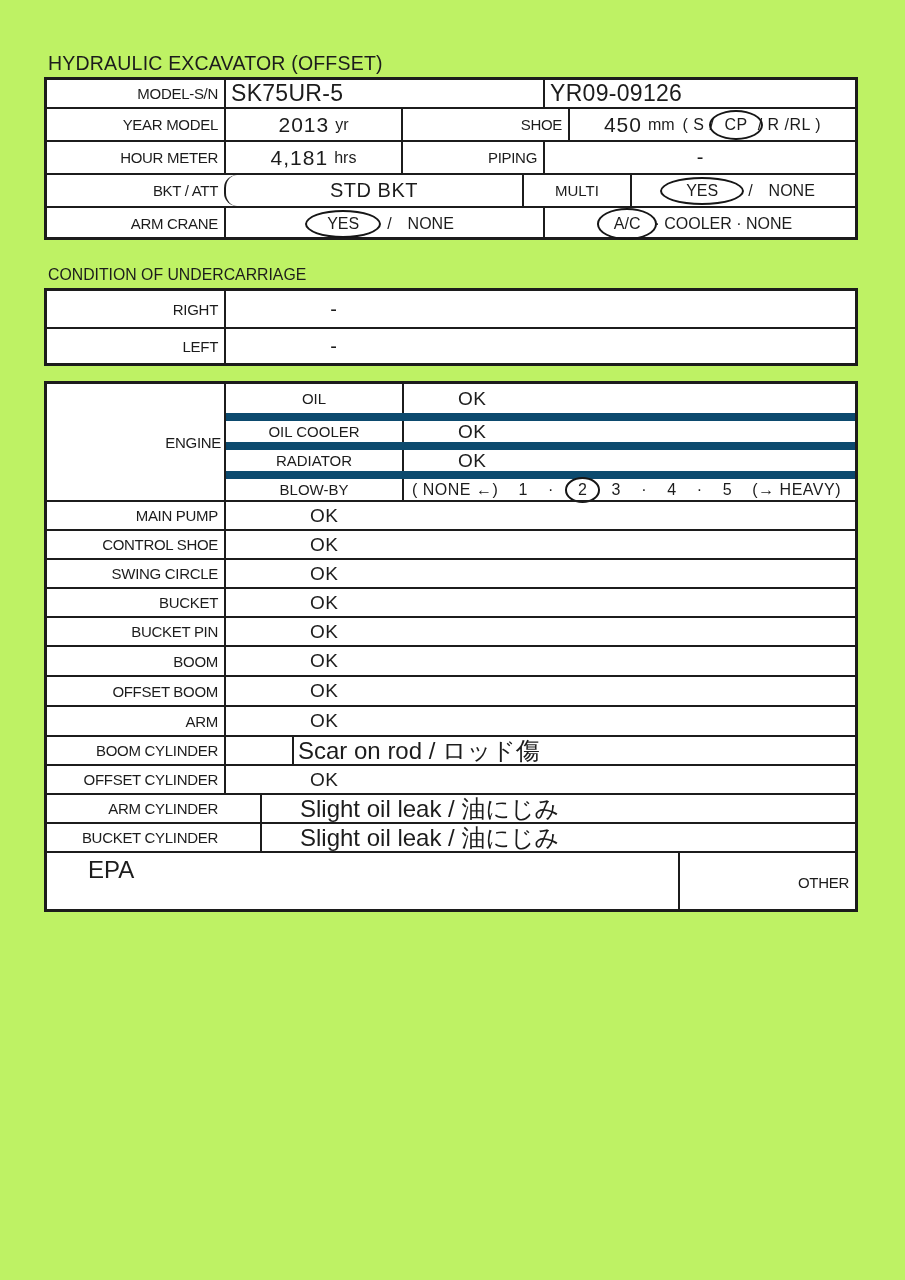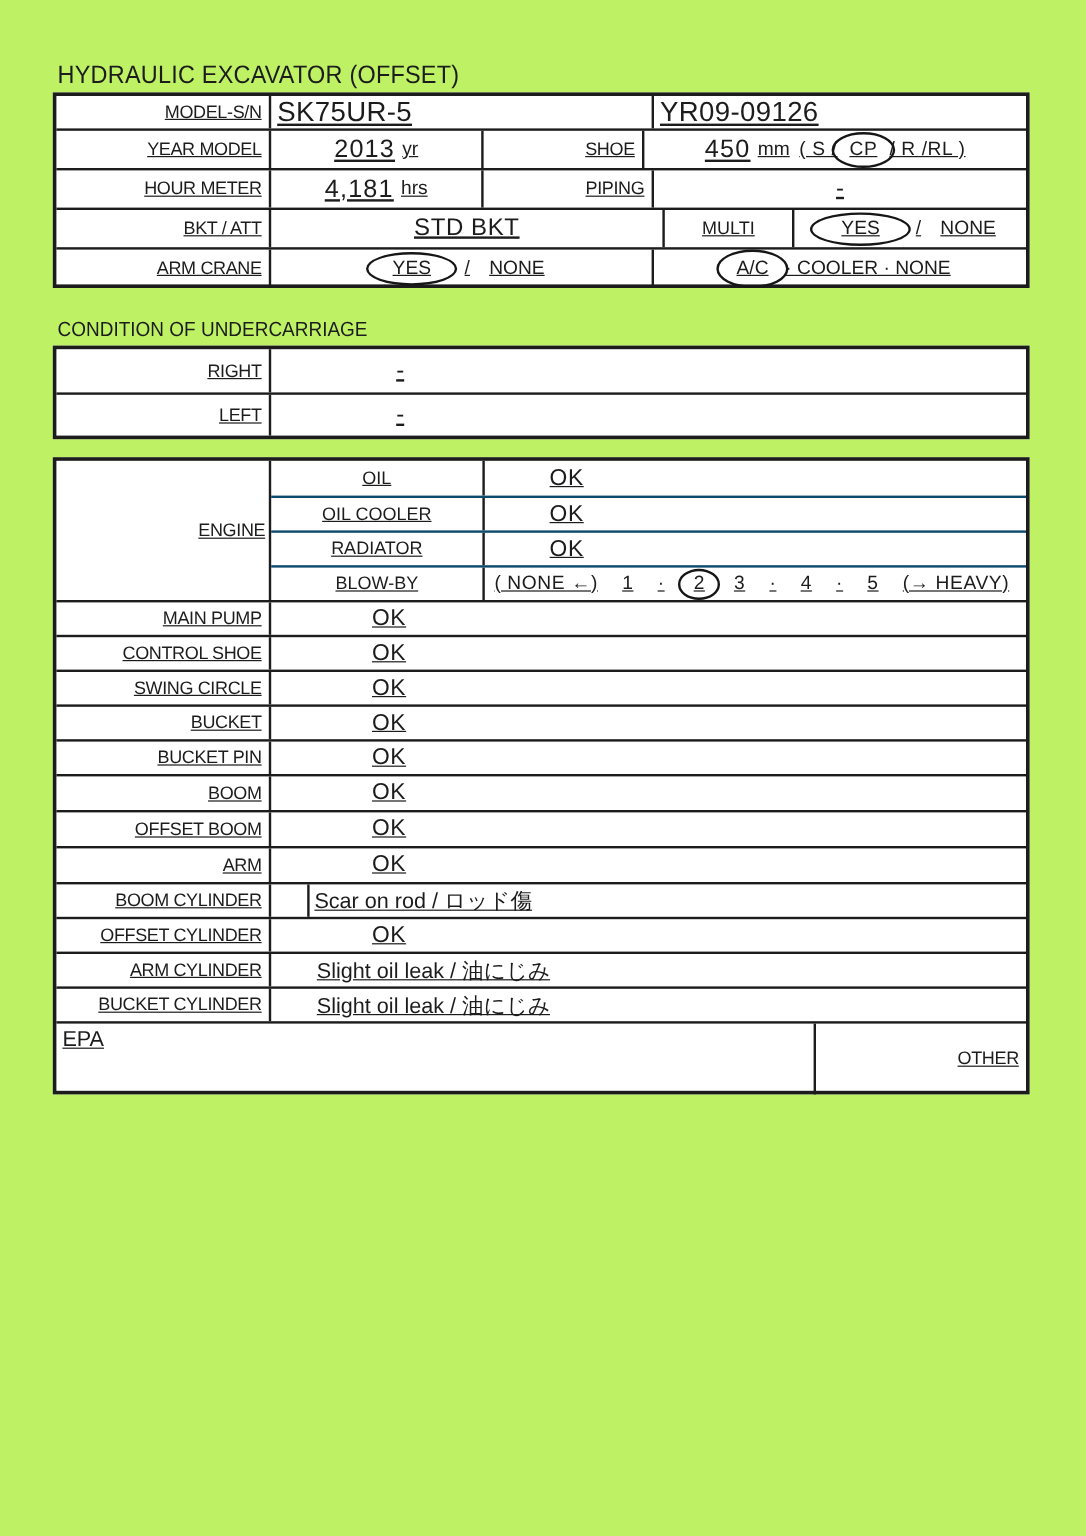--- a/index.html
+++ b/index.html
@@ -8,52 +8,52 @@
   .page { position:absolute; inset:0; background:#bef264; overflow:hidden; }
 
   .condensed { display:inline-block; transform:scaleX(0.93); transform-origin:left center; white-space:nowrap; }
 
   .doc-title { position:absolute; left:48px; top:51px; font-size:21px; letter-spacing:0.2px; }
   .sec-title { position:absolute; left:48px; top:265px; font-size:17px; }
 
   .tbl { position:absolute; border:3px solid #1c1c1c; display:flex; flex-direction:column; background:#fff; }
   .row { display:flex; flex:0 0 auto; }
   .row + .row { border-top:2px solid #1c1c1c; }
-  .cell { display:flex; align-items:center; overflow:visible; white-space:nowrap;text-decoration:underline; }
+  .cell { display:flex; align-items:center; overflow:visible; white-space:nowrap; }
   .cell + .cell { border-left:2px solid #1c1c1c; }
   .grow { flex:1 1 auto; }
 
   .lab { justify-content:flex-end; padding-right:6px; font-size:15px; letter-spacing:-0.3px; }
   .ctr { justify-content:center; }
 
   .big   { font-size:21px; letter-spacing:1px; }
   .unit  { font-size:16px; margin-left:6px; }
   .model { font-size:23px; letter-spacing:0.3px; padding-left:5px; }
   .opts  { font-size:16px; margin-left:8px; letter-spacing:0.5px; display:inline-flex; align-items:center; gap:3px; }
   .stdbkt{ font-size:20px; letter-spacing:0.5px; }
   .okval { font-size:19px; letter-spacing:0.5px; }
-  .txtval{ font-size:18px; }
+  .txtval{ font-size:24px;margin-left:36px; }
   .dashval{ font-size:20px; }
 
   .circ { display:inline-flex; align-items:center; justify-content:center;
           border:2px solid #161616; border-radius:50%; line-height:1; }
   .circ.cp   { padding:5px 13px; margin:-7px -8px; font-size:16px; }
   .circ.yes1 { padding:4px 24px; margin:-6px -12px; font-size:16px; }
   .circ.yes2 { padding:4px 20px; margin:-6px -10px; font-size:16px; }
   .circ.ac   { padding:6px 15px; margin:-8px -11px; font-size:16px; }
   .circ.bb   { padding:3px 11px; margin:-5px -9px; font-size:16px; }
 
   .choice { display:inline-flex; align-items:center; gap:16px; font-size:16px; }
 
   .blowby { width:100%; display:flex; justify-content:space-between; align-items:center;
             padding:0 14px 0 8px; font-size:16px; letter-spacing:0.5px; }
 
   .sub { flex:1 1 auto; display:flex; flex-direction:column; }
   .srow { display:flex; flex:0 0 auto; height:29px; }
-  .srow + .srow { border-top:2px solid #0c4a6e; }
+  .srow + .srow { border-top:8px solid #0c4a6e; }
 
   .disclaimer { position:absolute; left:48px; top:921px; color:#d42f26; }
   .disclaimer .en { font-size:17px; line-height:20px; word-spacing:3px; letter-spacing:-0.2px; }
   .disclaimer .jp { font-size:15.5px; line-height:21px; }
 </style>
 </head>
 <body>
 
 <div class="page">
 
@@ -70,21 +70,21 @@
       <div class="cell grow">
           <span class="model">YR09-09126</span>
         </div>
     </div>
     <div class="row" style="height:33px;">
       <div class="cell lab" style="width:177px;">YEAR MODEL</div>
       <div class="cell ctr" style="width:177px;">
         <span class="big">2013</span>
           <span class="unit">yr</span>
       </div>
-      <div class="cell lab" style="width:134px;text-align:center;">SHOE</div>
+      <div class="cell lab" style="width:167px;text-align:center;">SHOE</div>
       <div class="cell ctr grow">
         <span class="big">450</span>
           <span class="unit">mm</span>
         <span class="opts">
           <span>( S /</span>
           <span class="circ cp">CP</span>
           <span>/ R /RL )</span>
         </span>
       </div>
     </div>
@@ -92,21 +92,21 @@
       <div class="cell lab" style="width:177px;">HOUR METER</div>
       <div class="cell ctr" style="width:177px;">
         <span class="big">4,181</span>
           <span class="unit">hrs</span>
       </div>
       <div class="cell lab" style="width:142px;">PIPING</div>
       <div class="cell ctr grow dashval">-</div>
     </div>
     <div class="row" style="height:33px;">
       <div class="cell lab" style="width:177px;">BKT / ATT</div>
-      <div class="cell ctr" style="width:328px;">
+      <div class="cell ctr" style="width:298px;border-radius:13px;">
           <span class="stdbkt">STD BKT</span>
         </div>
       <div class="cell ctr" style="width:108px; font-size:15px;">MULTI</div>
       <div class="cell ctr grow">
         <span class="choice">
           <span class="circ yes1">YES</span>
           <span>/</span>
           <span>NONE</span>
         </span>
       </div>

